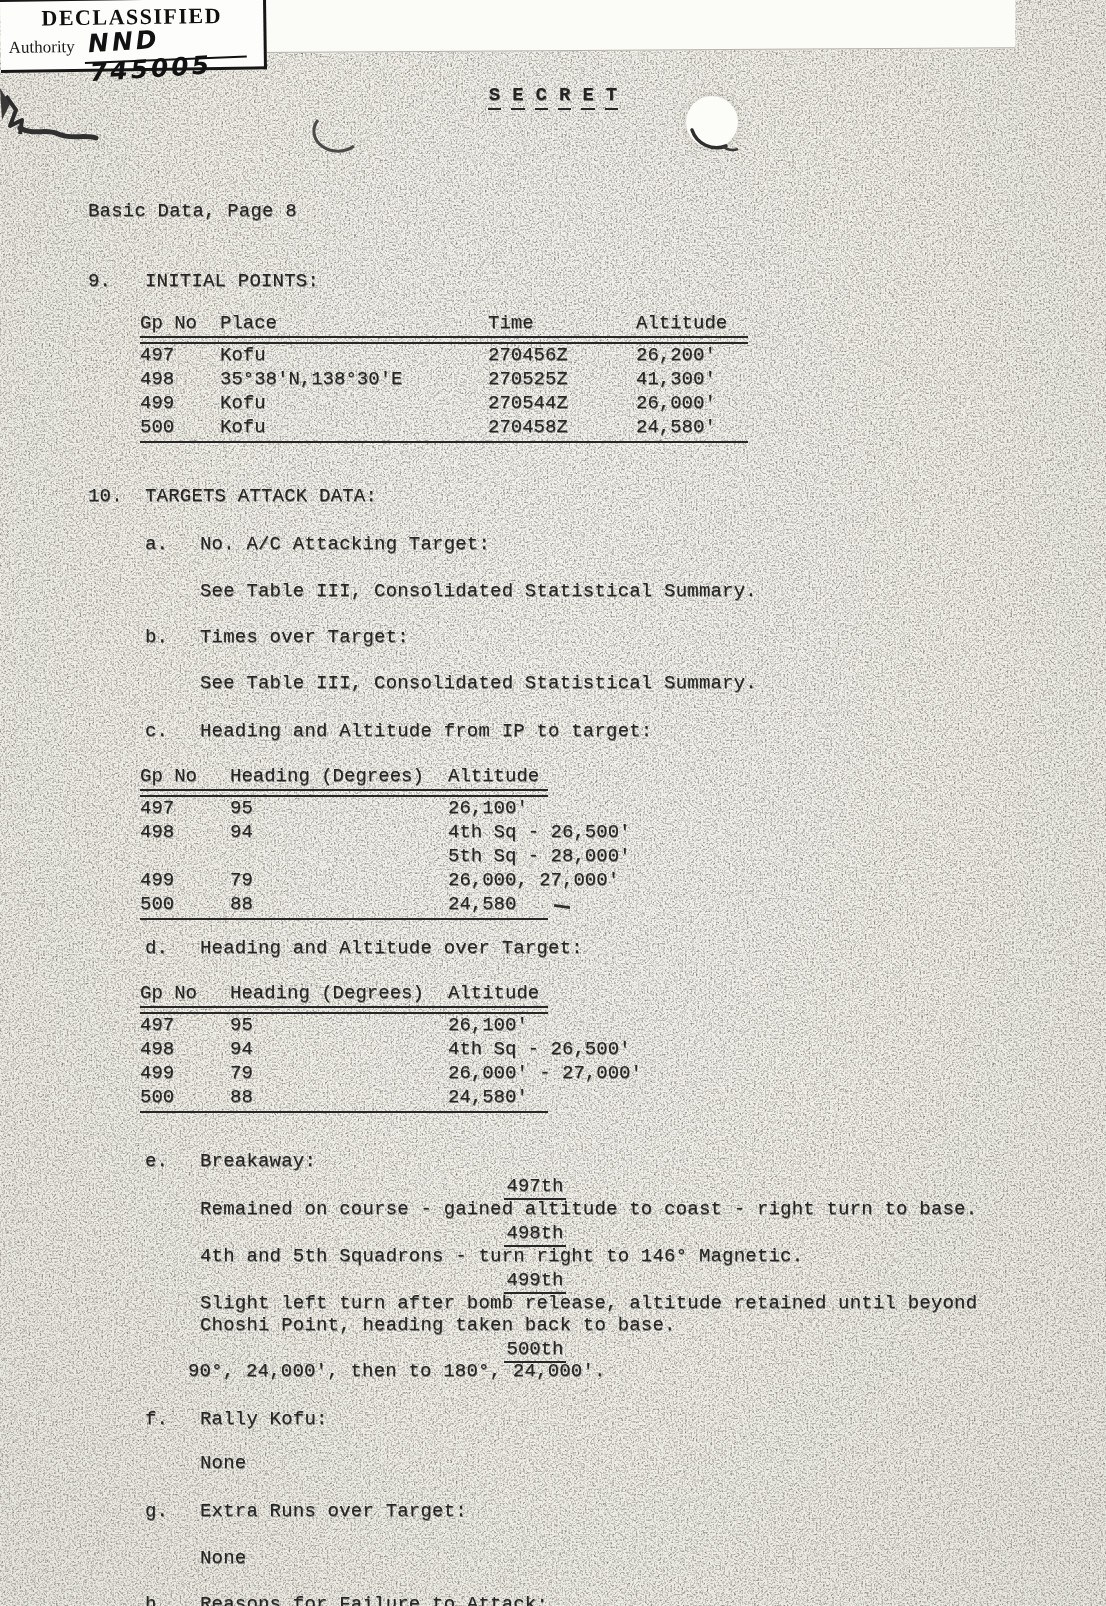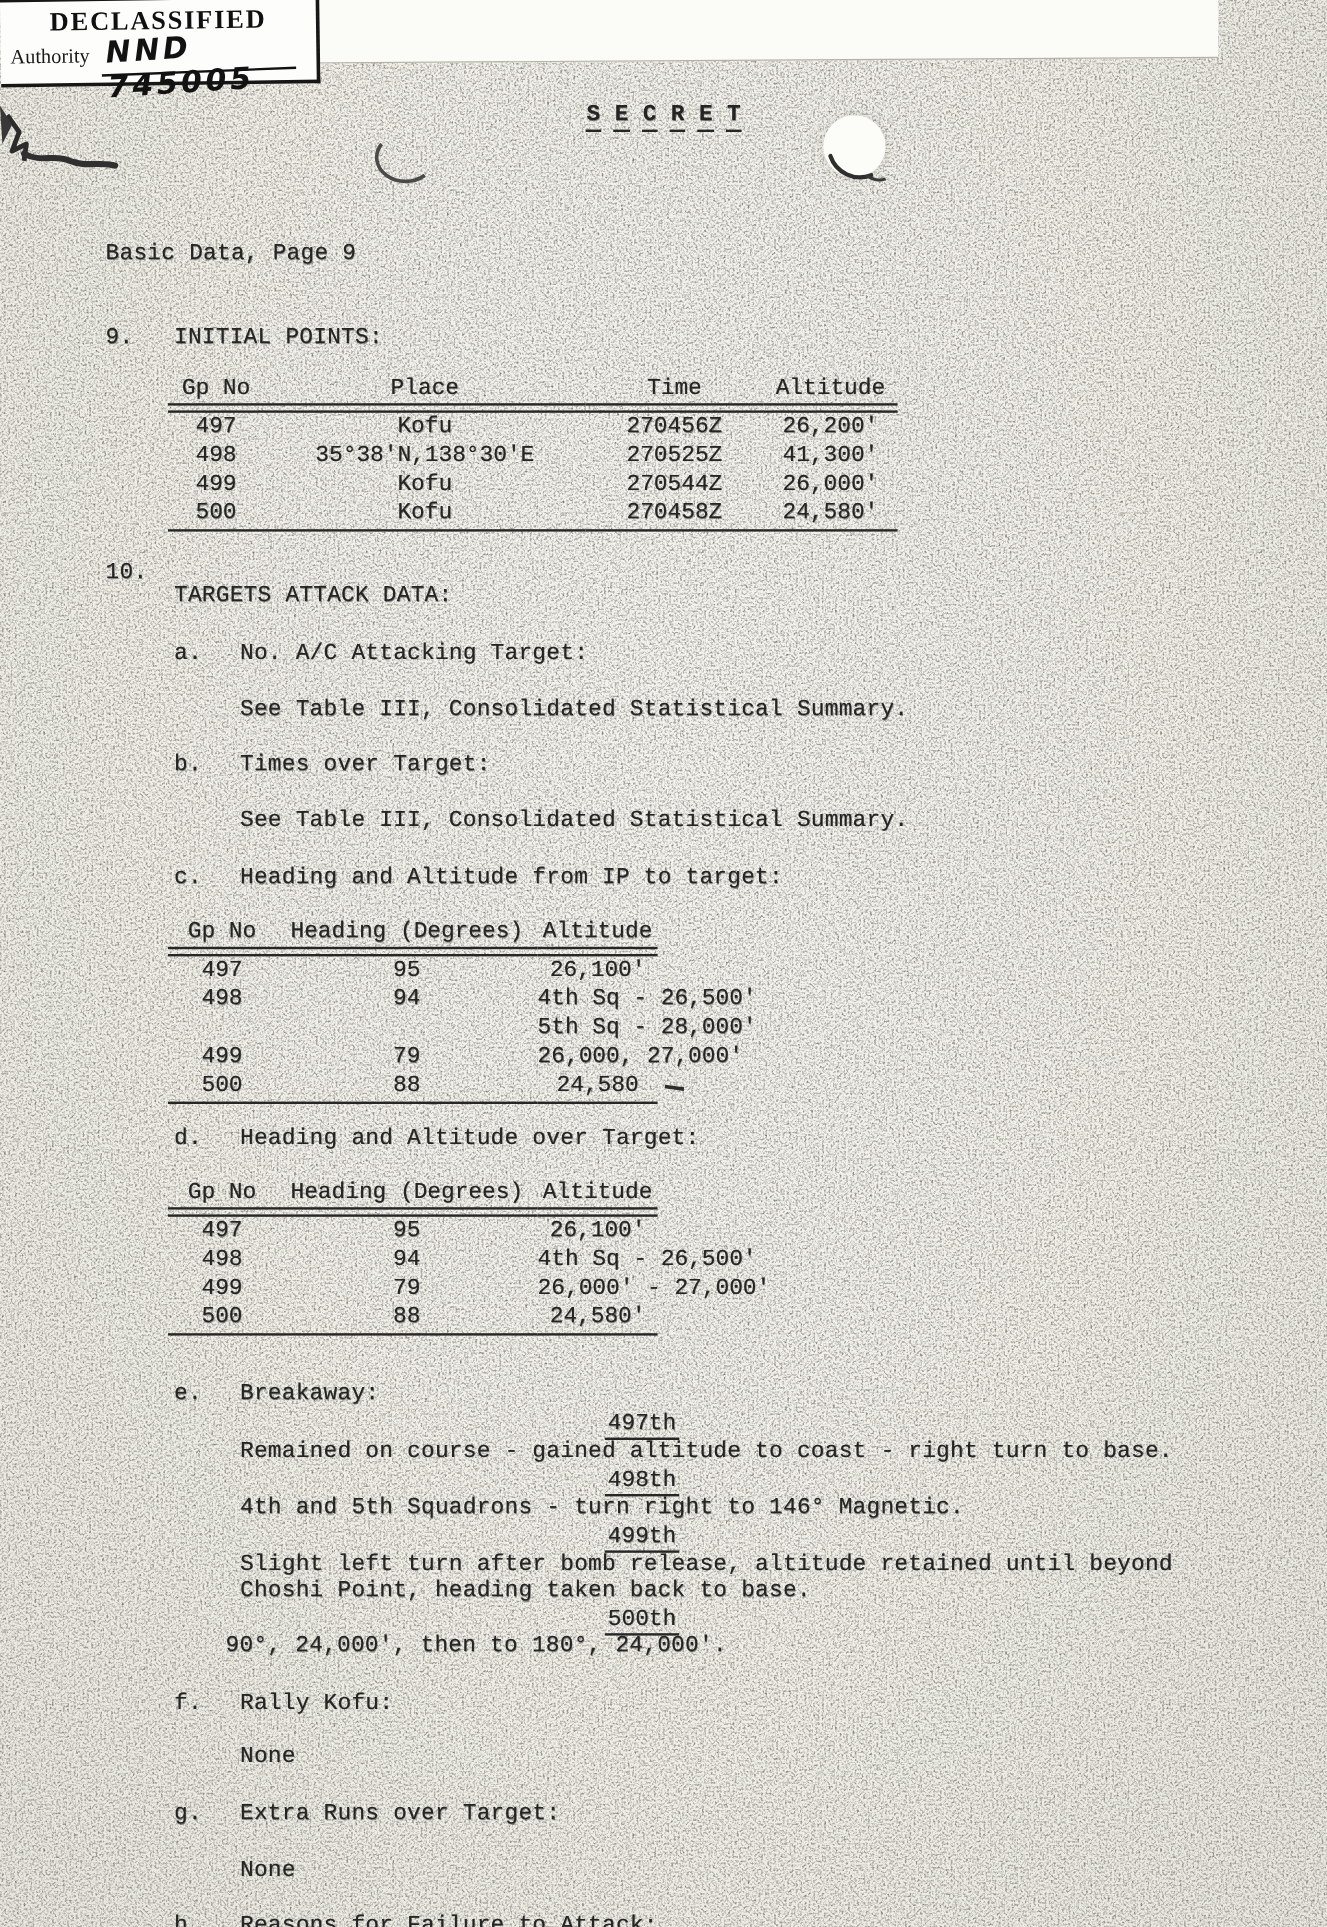--- a/index.html
+++ b/index.html
@@ -46,21 +46,21 @@
     display:inline-block;font-size:19px;font-weight:bold;margin:0 5px;
     border-bottom:2.5px solid #262626;padding:0 1px 2px;
     text-shadow:0.4px 0.5px 0.6px rgba(25,25,25,0.5);
   }
   
   table.doc{
     position:absolute;border-collapse:collapse;table-layout:fixed;
     font-size:19px;line-height:21px;
   }
   table.doc th, table.doc td{
-    text-align:center;vertical-align:top;padding:1px 0 2px;font-weight:normal;
+    text-align:left;vertical-align:top;padding:1px 0 2px;font-weight:normal;
     white-space:pre;overflow:visible;text-shadow:0.4px 0.5px 0.6px rgba(25,25,25,0.5);
   }
   table.doc thead th{border-bottom:2px solid #262626;}
   table.doc tr.gap td{height:4px;border-bottom:2.5px solid #262626;padding:0;}
   table.doc tr.last td{border-bottom:2.5px solid #262626;padding-bottom:3px;}
   .t1{left:140px;top:312px;width:608px;}
   .t23{width:408px;}
   
   .sq{position:absolute;left:200px;width:670px;text-align:center;font-size:19px;
       text-shadow:0.4px 0.5px 0.6px rgba(25,25,25,0.5);}
@@ -105,21 +105,21 @@
 <div class="punch" style="left:686px;top:96px;width:52px;height:52px;"></div>
 <svg style="position:absolute;left:682px;top:92px" width="64" height="66" viewBox="0 0 64 66">
   <path d="M10 38 a26 26 0 0 0 34 16" fill="none" stroke="#2e2e2e" stroke-width="3.5" stroke-linecap="round"></path>
   <path d="M40 54 q8 6 16 3" fill="none" stroke="#3a3a3a" stroke-width="2.5"></path>
 </svg>
 
 <div class="classification">
   <span><span class="cl-letter">S</span><span class="cl-letter">E</span><span class="cl-letter">C</span><span class="cl-letter">R</span><span class="cl-letter">E</span><span class="cl-letter">T</span></span>
 </div>
 
-<div class="t" style="left:88px;top:200px">Basic Data, Page 9</div>
+<div class="t" style="left:88px;top:200px">Basic Data, Page 8</div>
 
 <div class="t" style="left:88px;top:270px">9.</div>
 <div class="t" style="left:145px;top:270px">INITIAL POINTS:</div>
 
 <table class="doc t1">
   <colgroup>
       <col style="width:80px">
       <col style="width:268px">
       <col style="width:148px">
       <col style="width:112px">
@@ -156,21 +156,21 @@
     </tr>
     <tr class="last">
       <td>500</td>
       <td>Kofu</td>
       <td>270458Z</td>
       <td>24,580'</td>
     </tr>
   </tbody>
 </table>
 
-<div class="t" style="left:88px;top:466px">10.</div>
+<div class="t" style="left:88px;top:485px">10.</div>
 <div class="t" style="left:145px;top:485px">TARGETS ATTACK DATA:</div>
 
 <div class="t" style="left:145px;top:533px">a.</div>
 <div class="t" style="left:200px;top:533px">No. A/C Attacking Target:</div>
 <div class="t" style="left:200px;top:580px">See Table III, Consolidated Statistical Summary.</div>
 
 <div class="t" style="left:145px;top:626px">b.</div>
 <div class="t" style="left:200px;top:626px">Times over Target:</div>
 <div class="t" style="left:200px;top:672px">See Table III, Consolidated Statistical Summary.</div>
 

